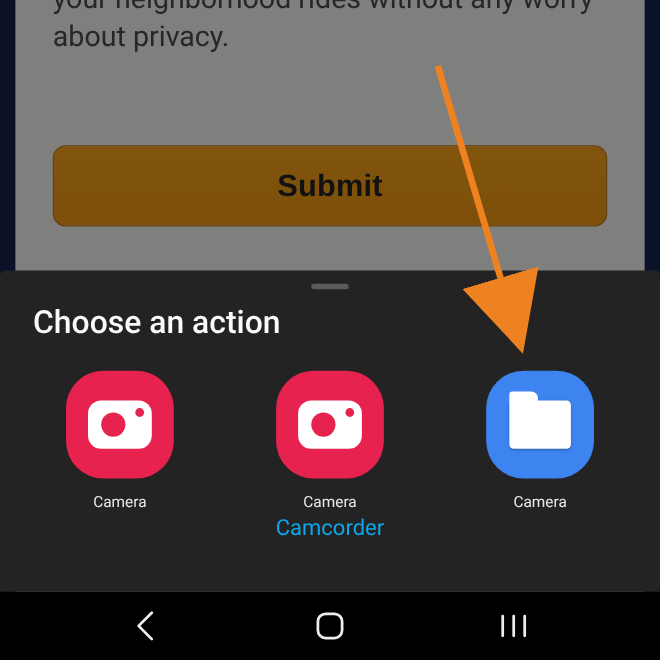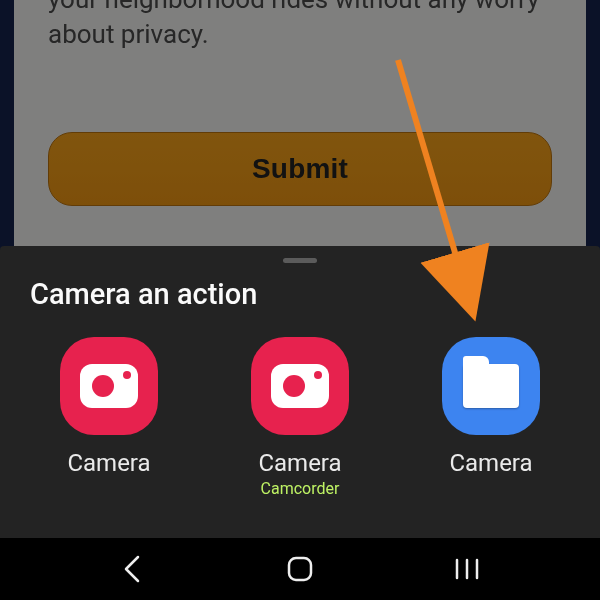--- a/index.html
+++ b/index.html
@@ -17,21 +17,21 @@
     font-size: 26px;
     line-height: 1.35;
     padding-top: 0;
     margin-top: -8px;
   }
   .submit-btn {
     display: block;
     width: 100%;
     margin-top: 80px;
     height: 74px;
-    border-radius: 24px;
+    border-radius: 12px;
     background: linear-gradient(#eb9b1a, #e49012);
     border: 1px solid #b36e0d;
     color: #212121;
     font-size: 28px;
     font-weight: 600;
     letter-spacing: 0.2px;
     cursor: pointer;
   }
 
   .scrim {
@@ -115,27 +115,27 @@
     content: "";
     position: absolute;
     left: 0; top: -8px;
     width: 26px; height: 12px;
     background: #fff;
     border-top-left-radius: 3px;
     border-top-right-radius: 6px;
   }
   .app-label {
     margin-top: 14px;
-    font-size: 24px;
+    font-size: 14px;
     color: #eaeaea;
     text-align: right;
   }
   .app-sub {
-    font-size: 16px;
-    color: #bef264;
+    font-size: 20px;
+    color: #0ea5e9;
     margin-top: 2px;
   }
 
   .navbar {
     position: absolute;
     left: 0; right: 0; bottom: 0;
     height: 62px;
     background: #000;
     display: flex;
     align-items: center;
@@ -157,21 +157,21 @@
 
   <div class="page">
     <p class="body-text">your neighborhood rides without any worry about privacy.</p>
     <button class="submit-btn">Submit</button>
   </div>
 
   <div class="scrim"></div>
 
   <div class="sheet">
     <div class="sheet-handle"></div>
-    <div class="sheet-title">Camera an action</div>
+    <div class="sheet-title">Choose an action</div>
     <div class="apps-row">
 
       <div class="app-item">
         <div class="app-icon pink">
           <div class="cam-body">
               <div class="cam-lens"></div>
               <div class="cam-dot"></div>
             </div>
         </div>
         <div class="app-label">Camera</div>

